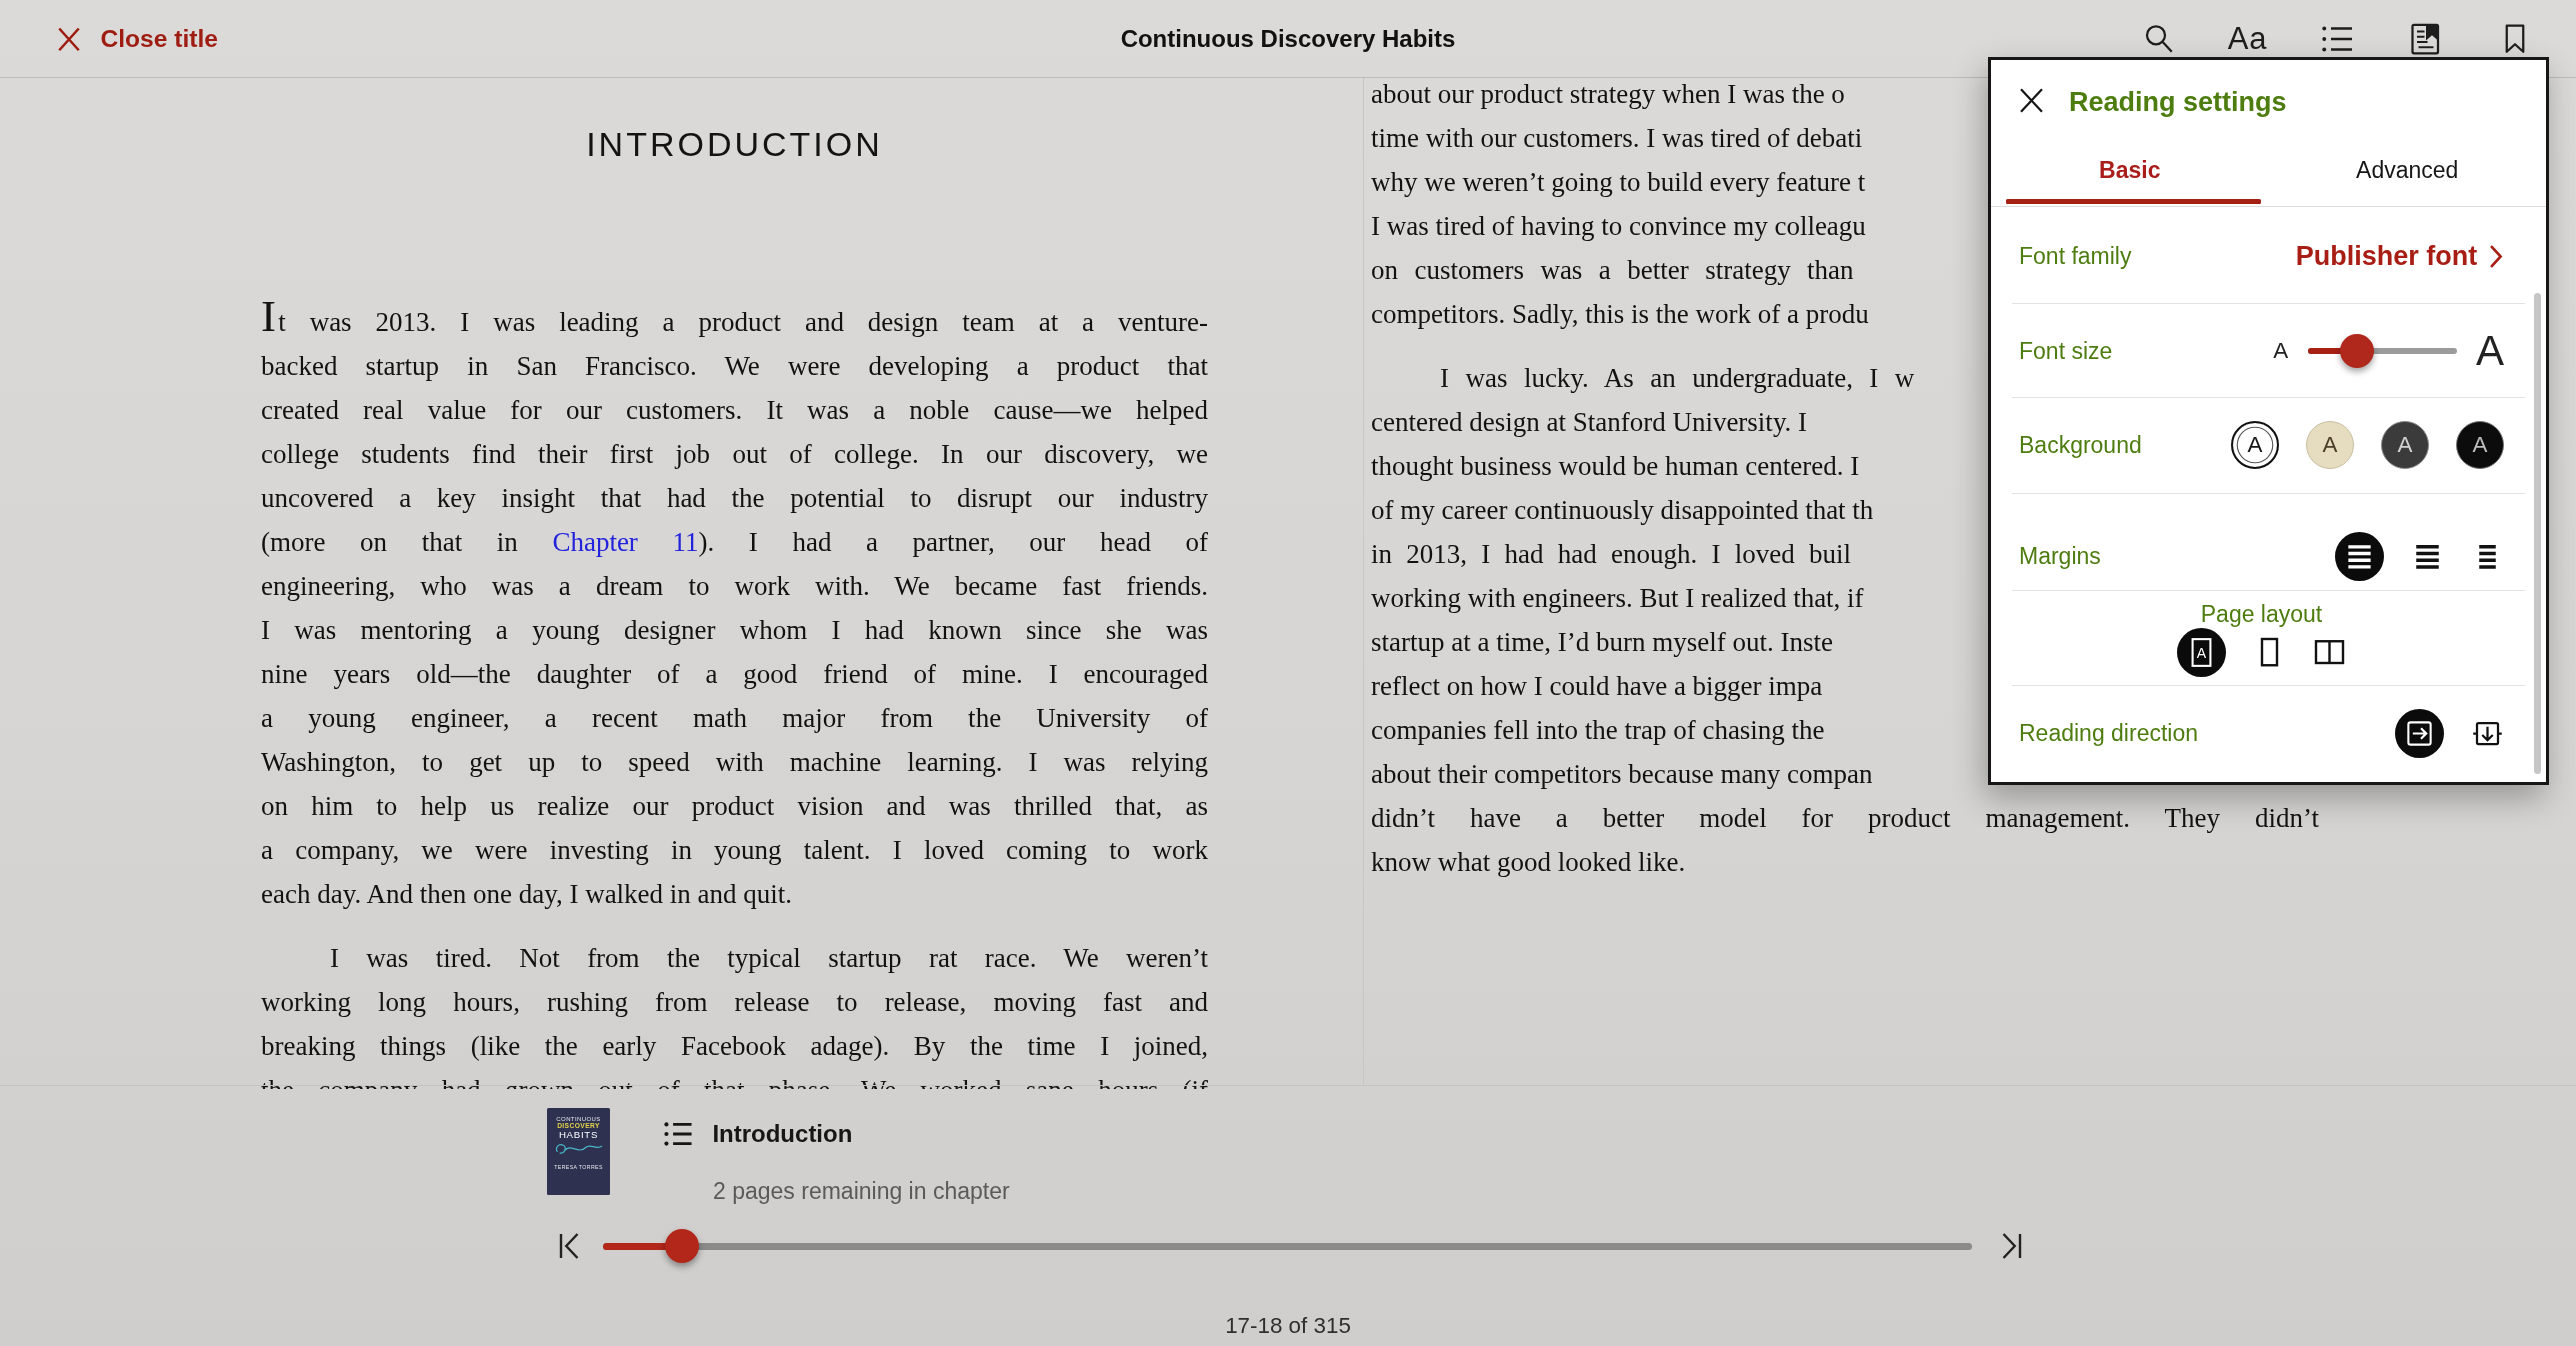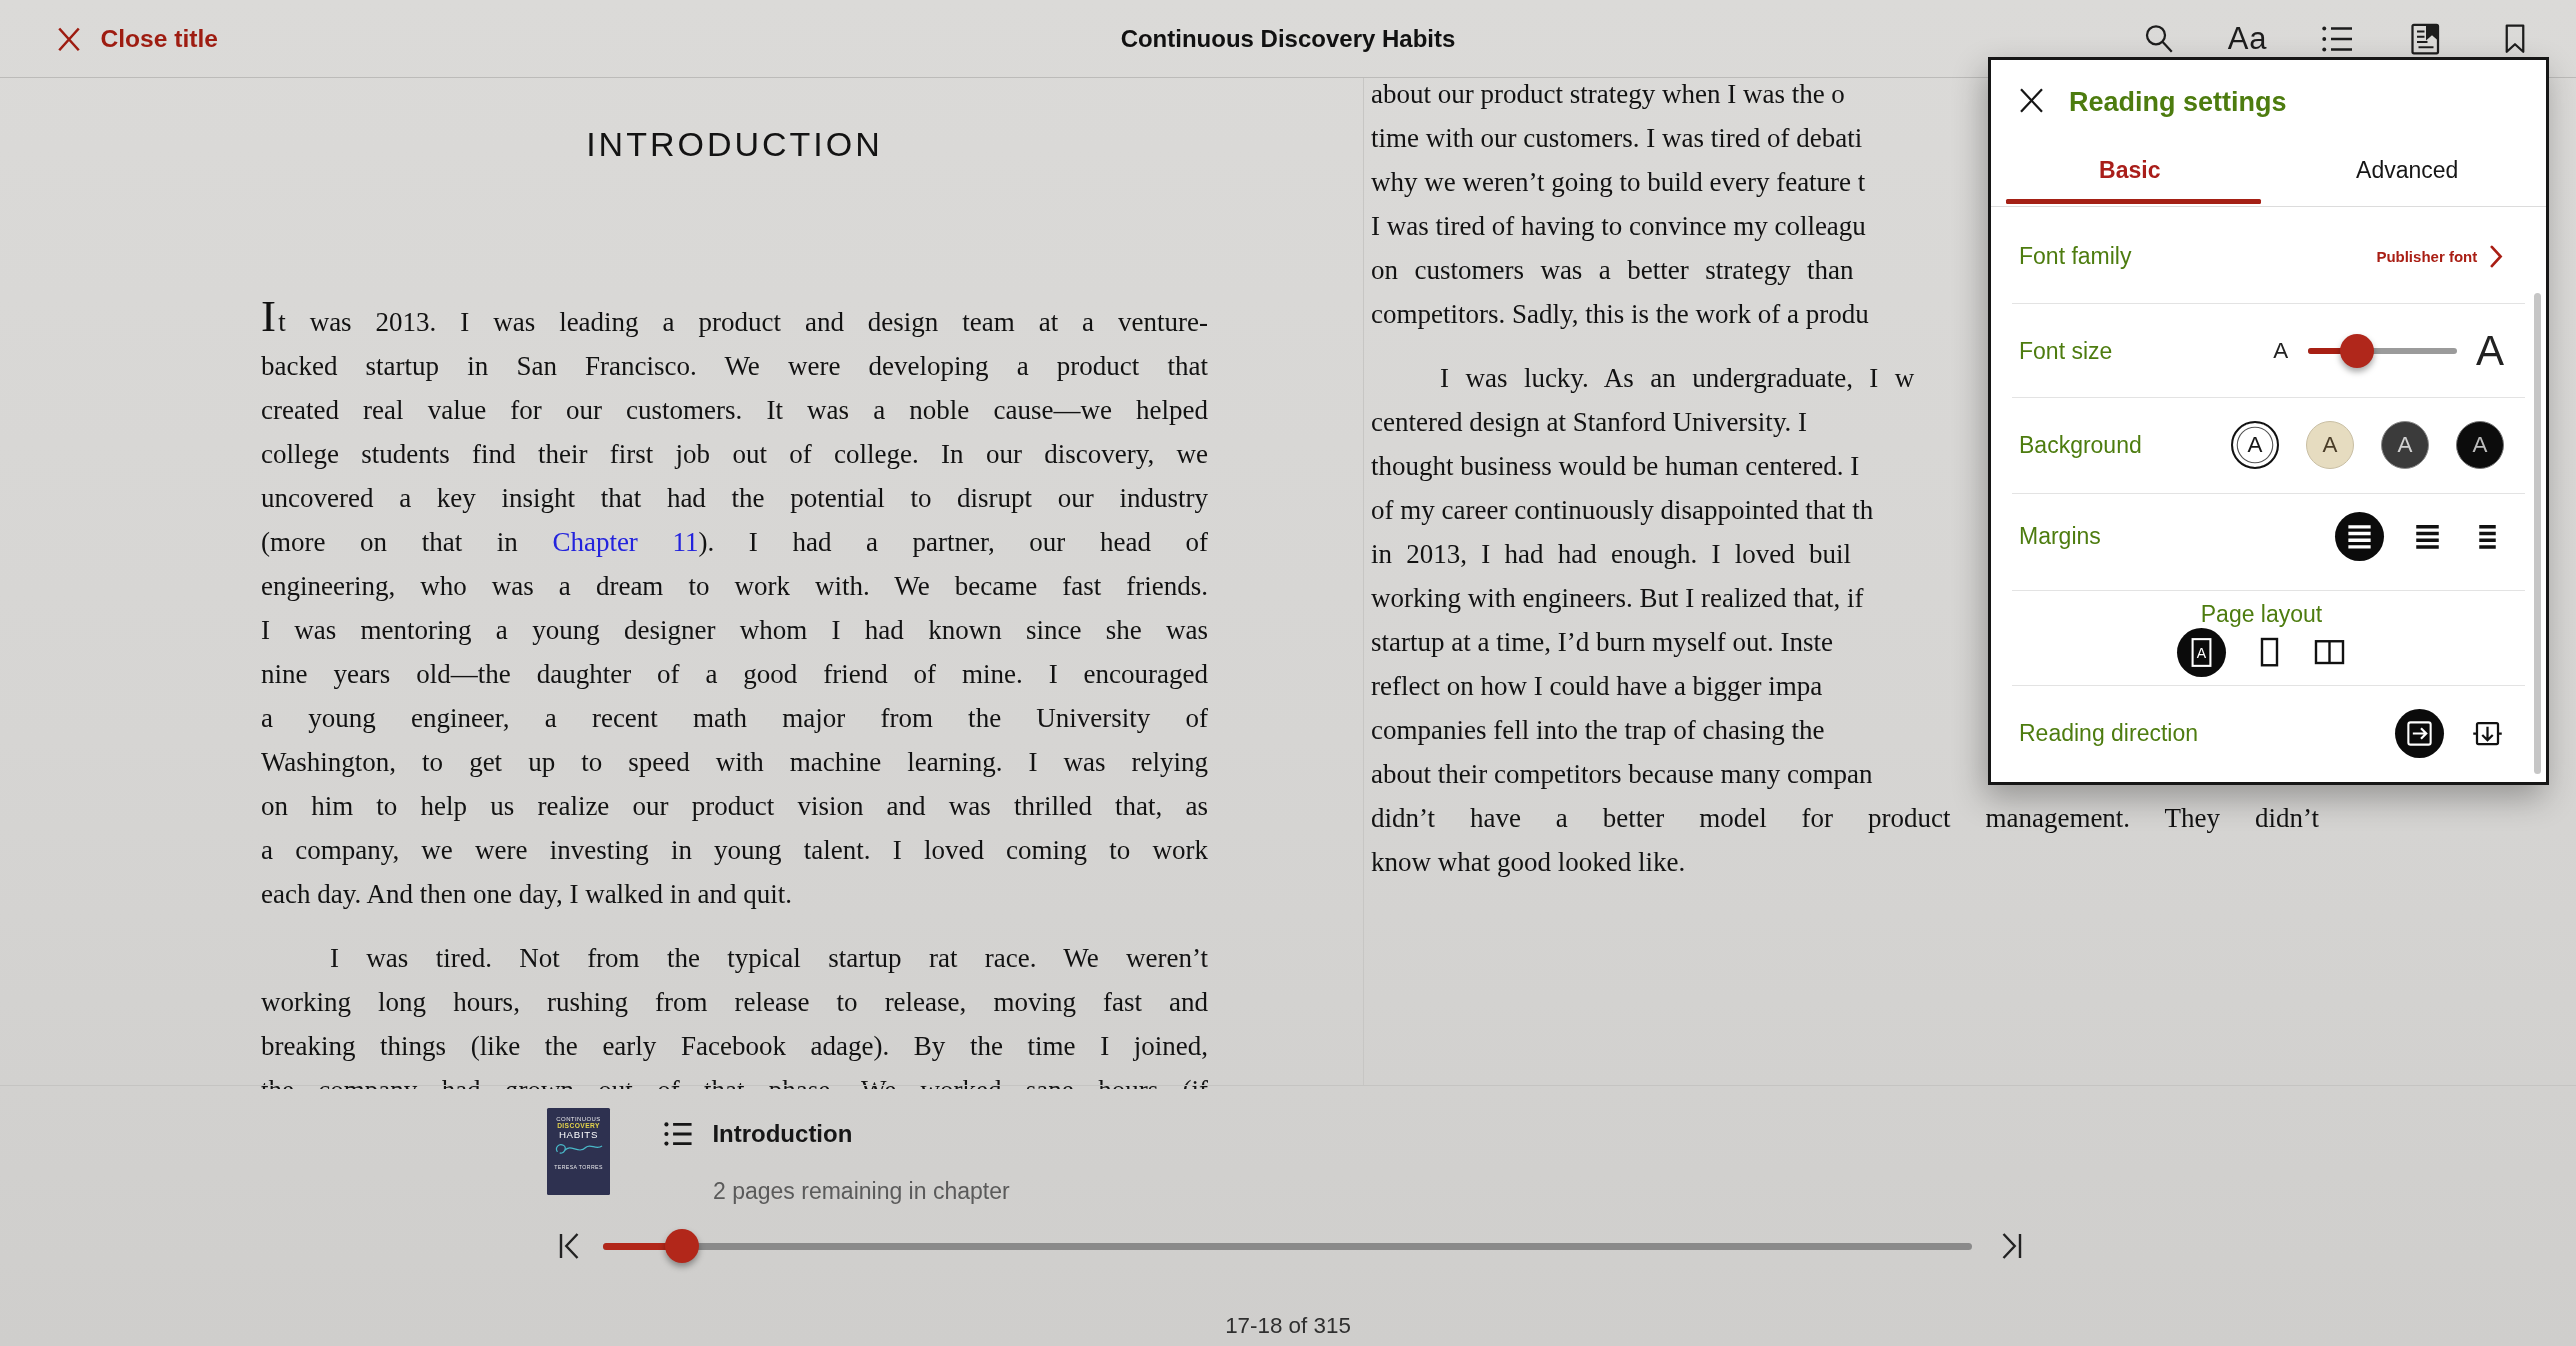--- a/index.html
+++ b/index.html
@@ -40,21 +40,21 @@
   .panel-title{position:absolute;left:78px;top:27px;font-size:27px;font-weight:bold;color:#4d7c0f;}
   .tabs{position:absolute;left:0;top:88px;width:100%;height:49px;display:flex;}
   .tab{width:50%;text-align:center;font-size:23px;line-height:45px;cursor:pointer;color:#161616;}
   .tab.active{color:#a91e1a;font-weight:bold;}
   .tab-underline{position:absolute;left:15px;top:139px;width:255px;height:5.2px;background:#a52015;border-radius:1.5px;}
   .tabs-divider{position:absolute;left:0;top:146px;width:100%;height:0.7px;background:#dcdcdc;}
   .prow{position:absolute;left:0;width:100%;height:72px;display:flex;align-items:center;justify-content:space-between;box-sizing:border-box;padding:0 42px 0 28px;}
   .prow .plabel{font-size:23px;color:#4d7c0f;}
   .pdiv{position:absolute;left:21px;right:21px;height:0.7px;background:#e3e3e3;}
   .pf-value{display:flex;align-items:center;gap:10.4px;cursor:pointer;}
-  .pf-text{color:#a91e14;font-weight:bold;font-size:15px;}
+  .pf-text{color:#a91e14;font-weight:bold;font-size:27px;}
   .fs-controls{display:flex;align-items:center;gap:19.4px;}
   .fs-a-small{font-size:22.4px;color:#222;}
   .fs-a-big{font-size:42px;font-weight:400;color:#222;}
   .fs-track{position:relative;width:149px;height:6px;background:#9b9b9b;border-radius:3px;cursor:pointer;}
   .fs-fill{position:absolute;left:0;top:0;height:6px;width:49px;background:#a82014;border-radius:3px;}
   .fs-knob{position:absolute;left:32px;top:-14px;width:34px;height:34px;border-radius:50%;background:#b0271b;box-shadow:0 3.7px 6px rgba(0,0,0,.35);cursor:grab;}
   .opt-row{display:flex;align-items:center;gap:27px;}
   .bg-circle{width:48px;height:48px;border-radius:50%;display:flex;align-items:center;justify-content:center;font-size:22.4px;cursor:pointer;box-sizing:border-box;}
   .bg-white{background:#fff;border:2.2px solid #111;box-shadow:inset 0 0 0 3.7px #fff,inset 0 0 0 4.8px #555;}
   .bg-sepia{background:#e6dcc0;border:0.7px solid #c9bfa4;color:#4a3d28;}
@@ -228,21 +228,21 @@
       <span class="plabel">Background</span>
       <span class="opt-row">
         <span class="bg-circle bg-white">A</span>
         <span class="bg-circle bg-sepia">A</span>
         <span class="bg-circle bg-gray">A</span>
         <span class="bg-circle bg-black">A</span>
       </span>
     </div>
     <div class="pdiv" style="top:433px;"></div>
 
-    <div class="prow" style="top:440px;">
+    <div class="prow" style="top:460px;">
       <span class="plabel">Margins</span>
       <span class="opt-row">
         <span class="sel-circle">
           <svg width="49" height="49" viewBox="0 0 66 66">
               <path d="M18 20 H48 M18 29 H48 M18 38 H48 M18 47 H48" stroke="#ffffff" stroke-width="4.6"></path>
             </svg>
         </span>
         <span class="plain-icon">
           <svg width="33" height="33" viewBox="0 0 44 44">
               <path d="M7 9 H37 M7 18 H37 M7 27 H37 M7 36 H37" stroke="#111" stroke-width="4.4"></path>

